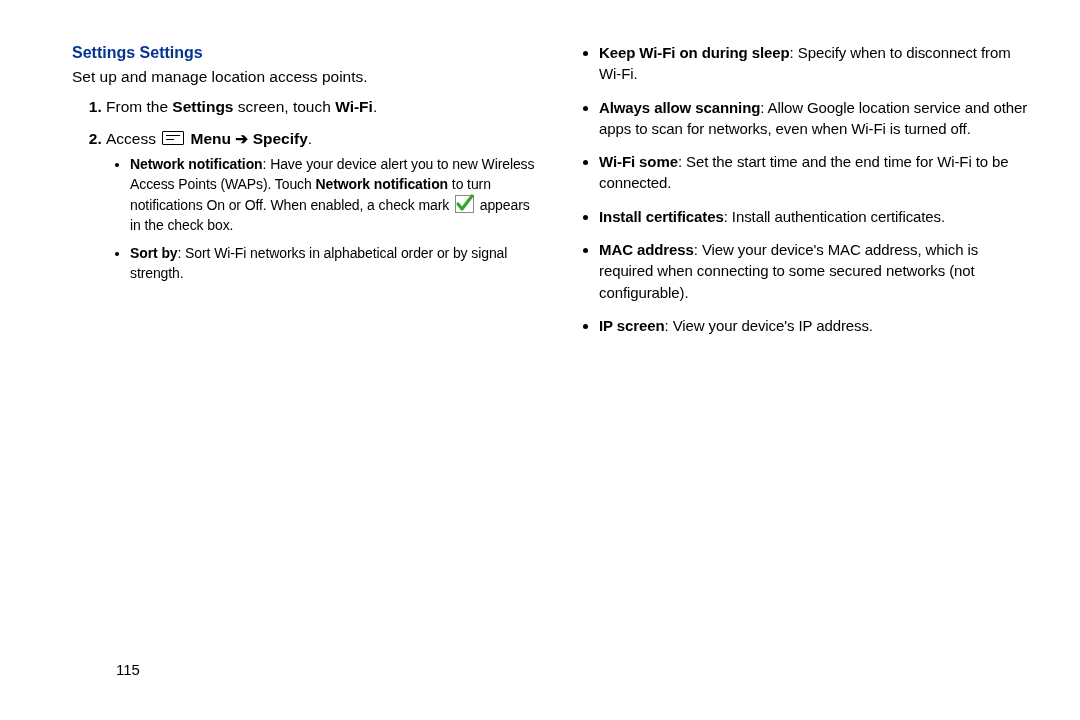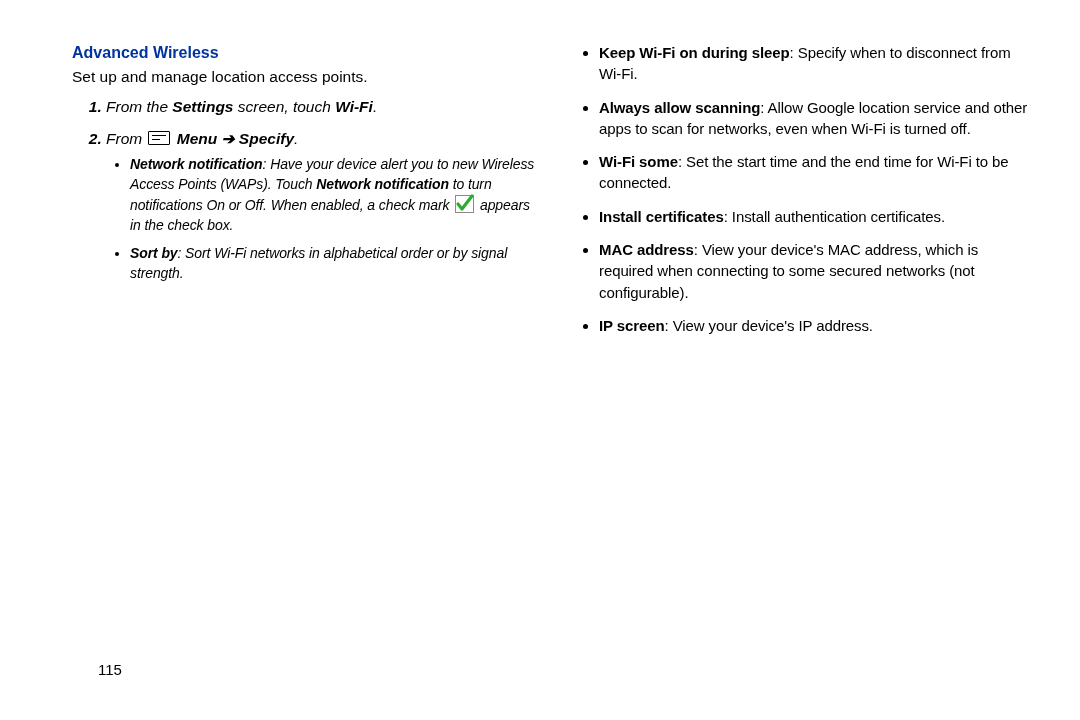--- a/index.html
+++ b/index.html
@@ -11,21 +11,21 @@
   .page {
     display:flex; flex-direction:row;
     padding:42px 48px 36px 72px;
     box-sizing:border-box; width:100%; height:100%;
     position:relative;
   }
   .col { width:478px; }
   .col.left { margin-right:34px; }
   .heading { color:#0033a0; font-weight:bold; font-size:16px; margin:2px 0 6px 0; }
   .intro { font-size:15.5px; margin:0 0 10px 0; }
-  ol.steps { margin:0; padding-left:34px;font-style:italic; }
+  ol.steps { margin:0; padding-left:34px; }
   ol.steps > li { margin-bottom:10px; font-size:15.5px; line-height:1.4; }
   ol.steps > li::marker { font-weight:bold; }
   ol.steps > li > p { margin:6px 0 4px 0; }
   ul.bullets { list-style:disc; margin:6px 0 0 0; padding-left:24px; }
   ul.bullets li { margin-bottom:8px; font-size:14px; line-height:1.42;
                   font-family:"Helvetica Neue", Arial, sans-serif;
                   font-stretch:condensed; letter-spacing:-0.1px; }
   ul.top { list-style:disc; margin:0; padding-left:30px; }
   ul.top li { margin-bottom:12px; font-size:15px; line-height:1.42;
               font-family:"Helvetica Neue", Arial, sans-serif;
@@ -36,37 +36,37 @@
                border:1.3px solid #000; border-radius:1px;
                position:relative; vertical-align:-1px; margin:0 2px; }
   .menu-icon::before { content:""; position:absolute; left:3px; right:3px;
                        top:3.3px; height:1.2px; background:#000; }
   .menu-icon::after { content:""; position:absolute; left:3px; right:9px;
                       top:7.4px; height:1.2px; background:#000; }
   .check-icon-box { display:inline-block; width:17px; height:16px;
                     background:#fff; border:1.3px solid #8a8a8a;
                     vertical-align:-3px; margin:0 2px; position:relative; }
   .check-icon-box svg { position:absolute; left:-2px; top:-3px; }
-  .pagenum { position:absolute; left:98px; bottom:42px;
+  .pagenum { position:absolute; left:116px; bottom:42px;
              font-size:15px; font-family:Arial, sans-serif; }
 </style>
 </head>
 <body>
 
 <div class="page">
 
   <div class="col left">
-    <div class="heading">Advanced Wireless</div>
+    <div class="heading">Settings Settings</div>
     <p class="intro">Set up and manage location access points.</p>
     <ol class="steps">
       <li>
         <span>From the </span><span class="b">Settings</span><span> screen, touch </span><span class="b">Wi-Fi</span><span>.</span>
       </li>
       <li>
-        <span>From </span><span class="menu-icon"></span><span class="b"> Menu </span><span class="arrow">➔</span><span class="b"> Specify</span><span>.</span>
+        <span>Access </span><span class="menu-icon"></span><span class="b"> Menu </span><span class="arrow">➔</span><span class="b"> Specify</span><span>.</span>
         <ul class="bullets">
           <li>
             <span class="b">Network notification</span><span>: Have your device alert you to new Wireless Access Points (WAPs). Touch </span><span class="b">Network notification</span><span> to turn notifications On or Off. When enabled, a check mark </span><span class="check-icon-box"><svg width="22" height="20" viewBox="0 0 22 20">
                   <path d="M4 11 l4 5 l10 -13" stroke="#2eab2e" stroke-width="3.2" fill="none" stroke-linecap="round" stroke-linejoin="round"></path>
                 </svg></span><span> appears in the check box.</span>
           </li>
           <li>
             <span class="b">Sort by</span><span>: Sort Wi-Fi networks in alphabetical order or by signal strength.</span>
           </li>
         </ul>

